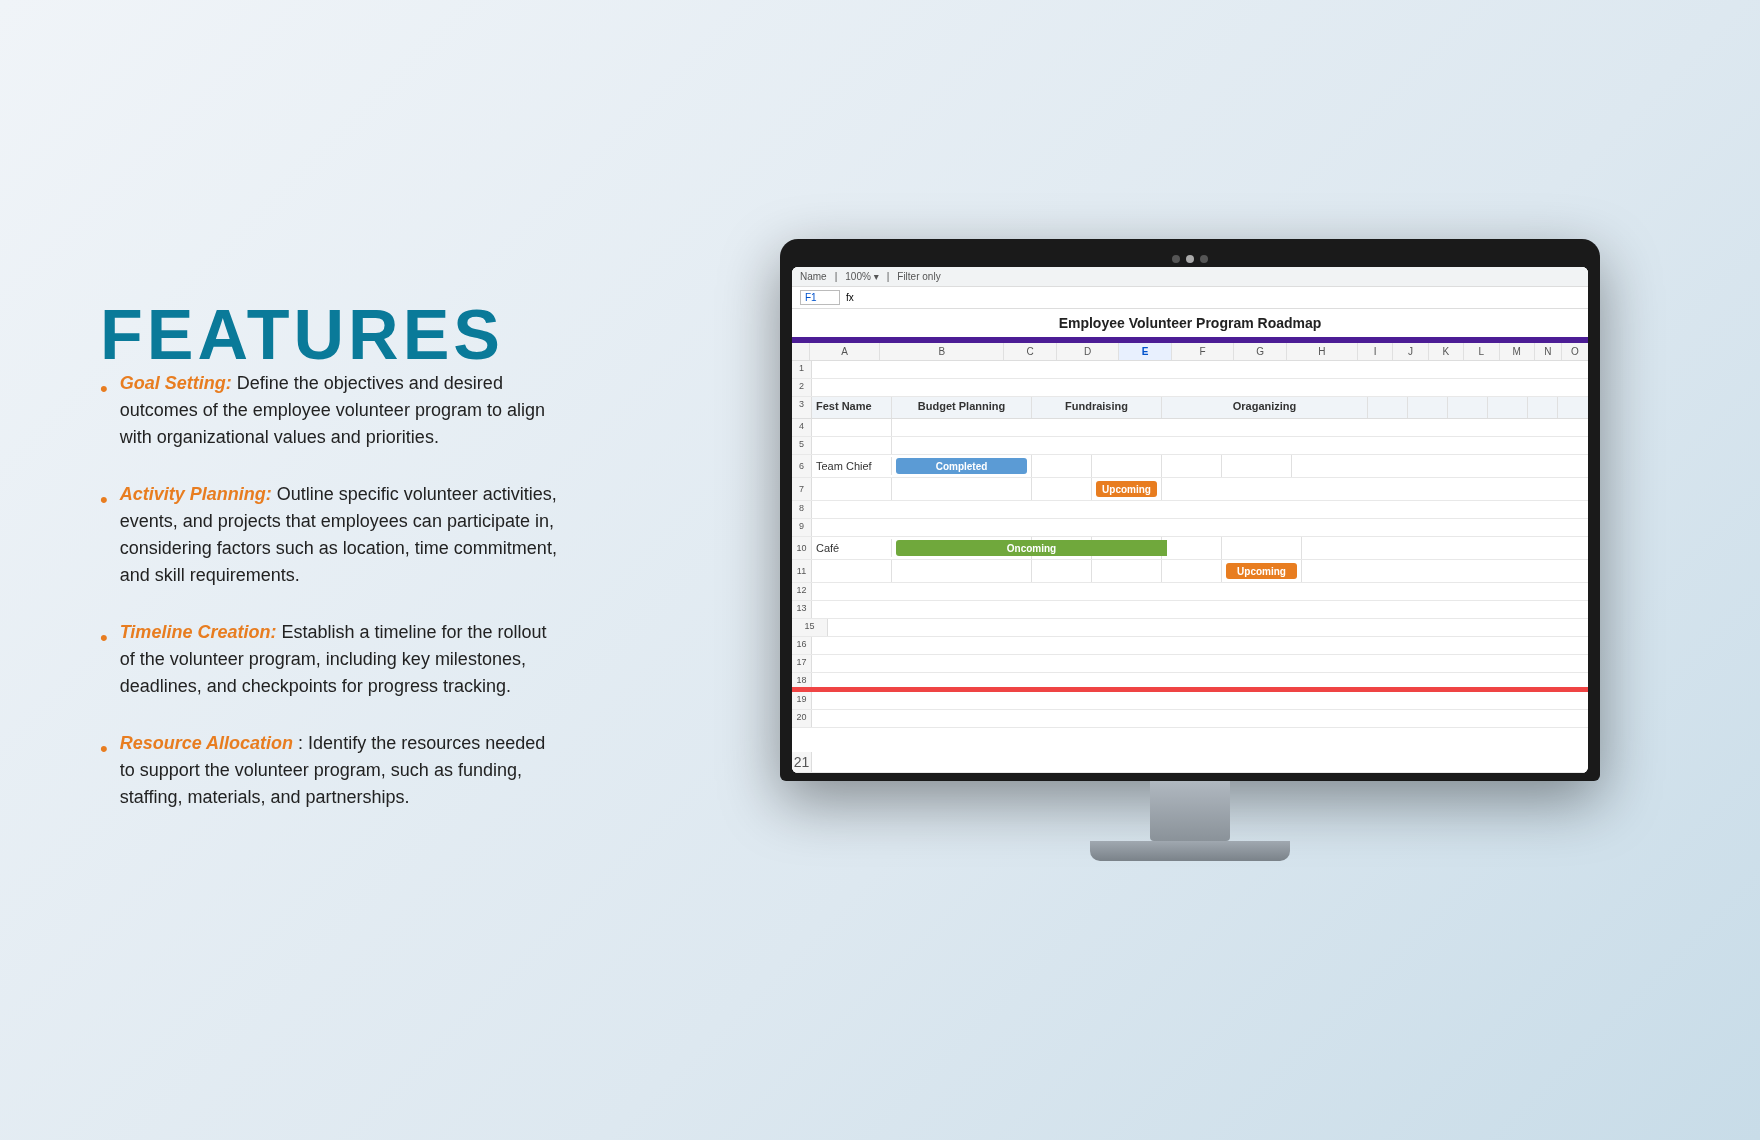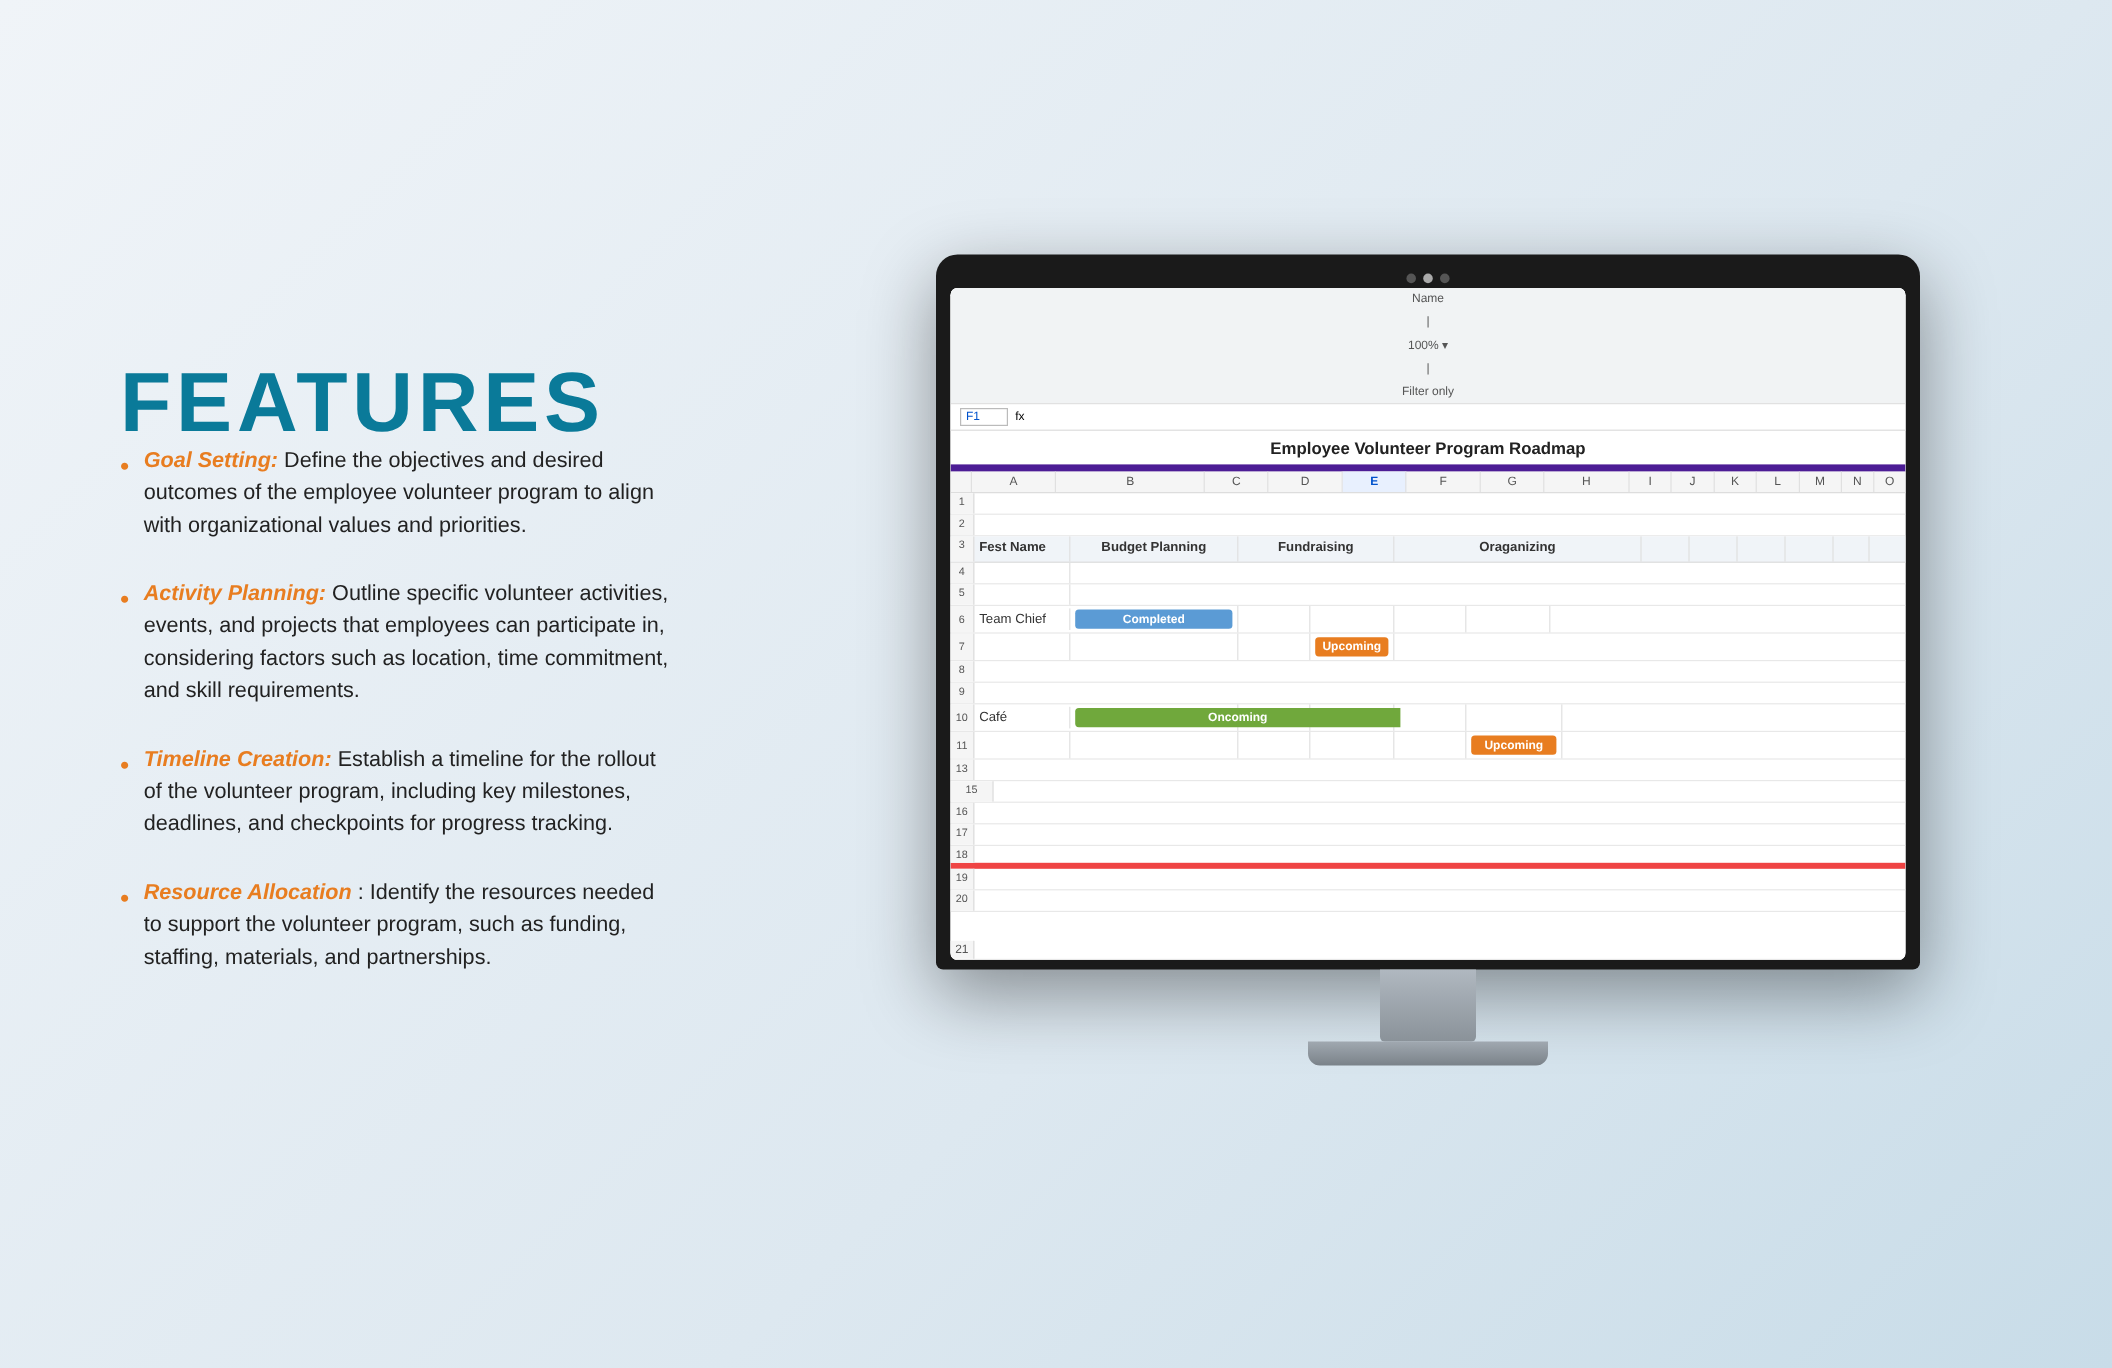--- a/index.html
+++ b/index.html
@@ -106,21 +106,20 @@
 
     .ss-toolbar {
       background: #f1f3f4;
       padding: 4px 8px;
       border-bottom: 1px solid #ddd;
       display: flex;
       align-items: center;
       gap: 8px;
       font-size: 10px;
       color: #555;
-      flex-direction: column;
     }
 
     .ss-toolbar-item {
       color: #555;
       font-size: 10px;
     }
 
     .ss-formula-bar {
       background: #fff;
       border-bottom: 1px solid #ddd;
@@ -345,20 +344,24 @@
             <div style="width:140px; border-right:1px solid #e0e0e0; height:22px;"></div>
             <div style="width:60px; border-right:1px solid #e0e0e0; height:22px;"></div>
             <div style="width:70px; border-right:1px solid #e0e0e0; height:22px;"></div>
             <div style="width:60px; border-right:1px solid #e0e0e0; height:22px;"></div>
             <div style="position:relative; width:80px; border-right:1px solid #e0e0e0; height:22px;">
               <div style="position:absolute; left:4px; top:3px; right:4px; height:16px; background:#e87d20; border-radius:3px; display:flex; align-items:center; justify-content:center; font-size:10px; font-weight:bold; color:white;">Upcoming</div>
             </div>
             <div style="flex:1;"></div>
           </div>
 
+          <div style="display:flex; border-bottom:1px solid #e8e8e8; min-height:18px;">
+            <div style="width:20px; background:#f5f5f5; border-right:1px solid #ddd; text-align:center; font-size:9px; color:#555; padding:2px 0;">12</div>
+            <div style="flex:1;"></div>
+          </div>
 
           <div style="display:flex; border-bottom:1px solid #e8e8e8; min-height:18px;">
             <div style="width:20px; background:#f5f5f5; border-right:1px solid #ddd; text-align:center; font-size:9px; color:#555; padding:2px 0;">13</div>
             <div style="flex:1;"></div>
           </div>
 
 
           <div style="display:flex; border-bottom:1px solid #e8e8e8; min-height:18px;">
             <div style="width:36px; background:#f5f5f5; border-right:1px solid #ddd; text-align:center; font-size:9px; color:#555; padding:2px 0;">15</div>
             <div style="flex:1;"></div>
@@ -377,21 +380,21 @@
           </div>
           <div style="display:flex; border-bottom:1px solid #e8e8e8; min-height:18px;">
             <div style="width:20px; background:#f5f5f5; border-right:1px solid #ddd; text-align:center; font-size:9px; color:#555; padding:2px 0;">19</div>
             <div style="flex:1;"></div>
           </div>
           <div style="display:flex; border-bottom:1px solid #e8e8e8; min-height:18px;">
             <div style="width:20px; background:#f5f5f5; border-right:1px solid #ddd; text-align:center; font-size:9px; color:#555; padding:2px 0;">20</div>
             <div style="flex:1;"></div>
           </div>
           <div style="display:flex; border-bottom:1px solid #e8e8e8; min-height:18px;">
-            <div style="width:20px; background:#f5f5f5; border-right:1px solid #ddd; text-align:center; font-size:10px; color:#555; padding:2px 0;margin-top:24px;">21</div>
+            <div style="width:20px; background:#f5f5f5; border-right:1px solid #ddd; text-align:center; font-size:14px; color:#555; padding:2px 0;margin-top:24px;">21</div>
             <div style="flex:1;"></div>
           </div>
 
         </div>
       </div>
     </div>
     <div class="monitor-stand-neck"></div>
     <div class="monitor-stand-base"></div>
   </div>
 </div>

